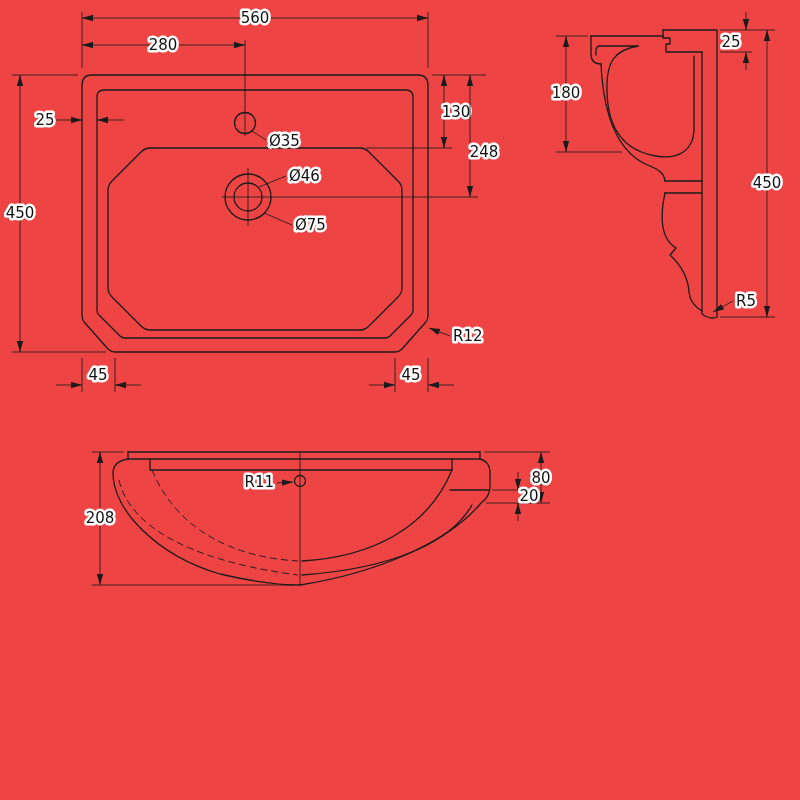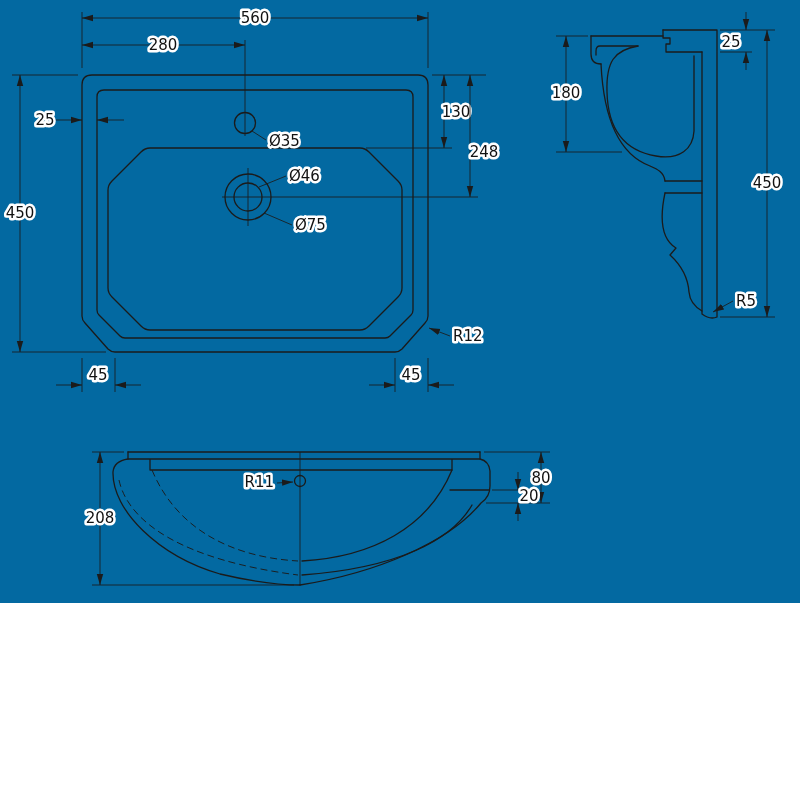--- a/index.html
+++ b/index.html
@@ -1,16 +1,16 @@
 <!DOCTYPE html>
 <html><head>
 <meta charset="utf-8">
 <style>
   html,body{margin:0;padding:0;background:#ffffff;}
-  .canvas{width:800px;height:603px;background:#0369a1;position:relative;font-family:"DejaVu Sans",sans-serif;}
+  .canvas{width:800px;height:800px;background:#ef4444;position:relative;font-family:"DejaVu Sans",sans-serif;}
   svg{display:block;}
   .ln{fill:none;stroke:#1b1b1b;stroke-width:1.3;stroke-linejoin:round;stroke-linecap:round;}
   .tn{fill:none;stroke:#1b1b1b;stroke-width:0.85;stroke-linecap:butt;}
   .dash{fill:none;stroke:#1b1b1b;stroke-width:0.95;stroke-dasharray:7 4;}
   .dim-text{font-family:"DejaVu Sans",sans-serif;font-size:15px;fill:#111;
     paint-order:stroke;stroke:#ffffff;stroke-width:5px;stroke-linejoin:round;
     text-anchor:middle;}
   .anch-start{text-anchor:start;}
   .anch-end{text-anchor:end;}
 </style>

